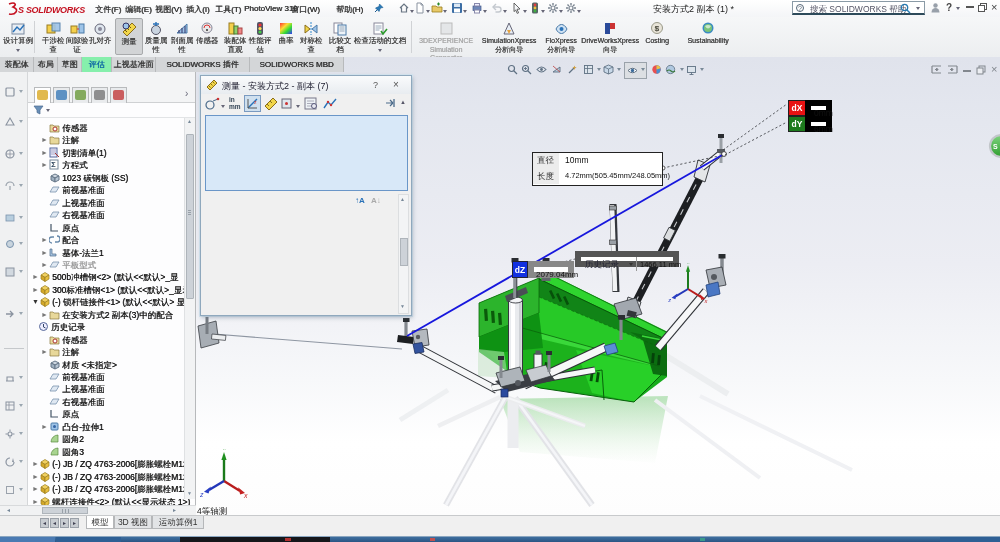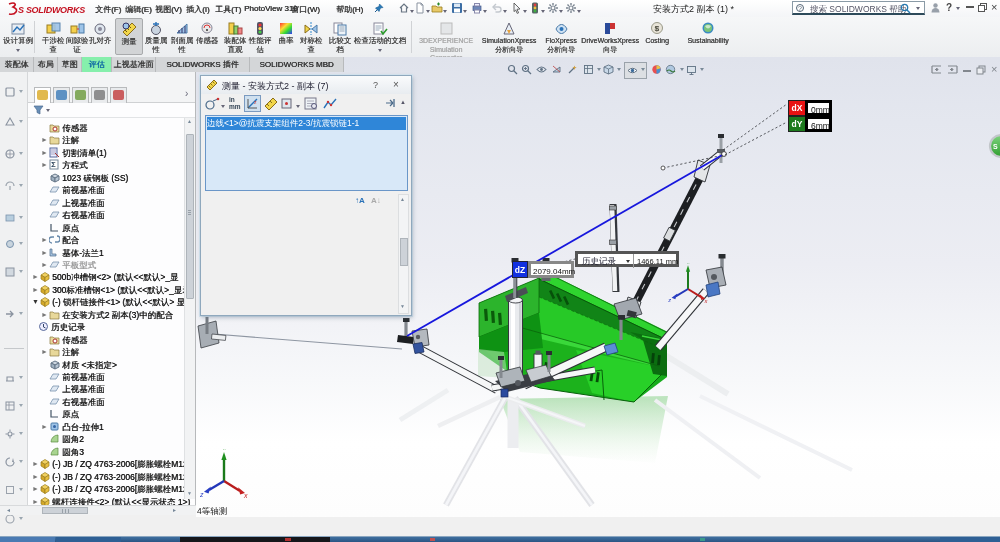--- a/index.html
+++ b/index.html
@@ -23,21 +23,21 @@
 #fm{left:28px;top:72px;width:168px;height:433px;background:#fdfdfe;border-right:1px solid #b7b9bb;overflow:hidden}
 .trow{position:absolute;height:12px;line-height:12px;font-size:8.5px;color:#1a1a1a;white-space:nowrap;text-shadow:0.4px 0 0 currentColor}
 .tico{display:inline-block;width:11px;height:11px;vertical-align:-2px;margin-right:2px}
 .tarr{position:absolute;font-size:7px;color:#777}
 
 #vp{left:196px;top:57px;width:804px;height:460px;background:linear-gradient(180deg,#e0e3ec 0%,#e4e7ef 14%,#ecedf3 45%,#f7f8fa 70%,#ffffff 84%,#fdfdfd 100%)}
 
 #meas{left:200px;top:75px;width:212px;height:241px;background:#f0f0f0;border:1px solid #8fa8bd;box-shadow:1px 2px 4px rgba(80,100,120,.35), 0 0 0 1px #d7e7f2}
 
 .chip{position:absolute;font-size:8.5px;line-height:15px;height:16px;color:#fff;text-align:center;font-weight:bold}
-.lblbox{position:absolute;background:#fff;border:3px solid #000000;font-size:8.5px;color:#111;white-space:nowrap}
+.lblbox{position:absolute;background:#fff;border:6px solid #000000;font-size:8.5px;color:#111;white-space:nowrap}
 
 #btabs{left:0;top:515px;width:1000px;height:13px;background:#f0f0f0;border-top:1px solid #c8cacc}
 .btab{position:absolute;top:0;height:13px;line-height:13px;font-size:8.5px;padding:0 7px;color:#333;border:1px solid #b5b7b9;border-top:none;background:#e4e6e8}
 #sbar{left:0;top:528px;width:1000px;height:10px;background:#f2f2f2;font-size:8.5px;color:#333}
 #taskb{left:0;top:537px;width:1000px;height:5px;background:linear-gradient(#3f6f9f,#2a5584)}
 .dna{display:inline-block;width:0;height:0;border-left:2.5px solid transparent;border-right:2.5px solid transparent;border-top:3.5px solid #667}
 </style></head><body>
 <div id="app">
 <div id="tbar" class="ab">
 <div id="logo" class="ab"><svg width="88" height="15" viewBox="0 0 88 15">
@@ -691,20 +691,27 @@
         <polygon points="14,6.2 16.2,13.4 21,12" fill="#c42222"></polygon>
         <line x1="0" y1="0" x2="-15" y2="9" stroke="#2337b9" stroke-width="2.4"></line>
         <polygon points="-13,5.5 -15.5,12.5 -20,10.7" fill="#2a3fc4"></polygon>
         <text x="20" y="17" font-size="7" fill="#c42222" font-style="italic">x</text>
         <text x="-24" y="16" font-size="7" fill="#2a3fc4" font-style="italic">z</text>
         <text x="-1.5" y="-31" font-size="6" fill="#1f8f1f">..</text>
       </g>
       <circle cx="1001" cy="146" r="11" fill="url(#grnc)" stroke="#c2c6ca" stroke-width="2.2"></circle>
       <text x="993" y="149" font-size="7" fill="#ffffff" font-weight="bold">S</text>
     </svg>
+<div class="lblbox" style="left:532px;top:152px;width:131px;height:34px;border:1.5px solid #222">
+      <div style="position:absolute;left:0;top:0;width:26px;height:31px;background:#ececec"></div>
+      <div style="position:absolute;left:4px;top:2px;color:#333">直径</div>
+      <div style="position:absolute;left:32px;top:2px">10mm</div>
+      <div style="position:absolute;left:4px;top:18px;color:#333">长度</div>
+      <div style="position:absolute;left:32px;top:18px;font-size:7.5px">4.72mm(505.45mm/248.05mm)</div>
+    </div>
 <div class="chip" style="left:788px;top:100px;width:17px;background:#e81212;border:1px solid #222;border-right:none">dX</div>
 <div class="lblbox" style="left:805px;top:100px;width:27px;height:16px;line-height:14px;padding-left:3px">0mm</div>
 <div class="chip" style="left:788px;top:116px;width:17px;background:#1d7a1d;border:1px solid #222;border-right:none">dY</div>
 <div class="lblbox" style="left:805px;top:116px;width:27px;height:16px;line-height:14px;padding-left:3px">6mm</div>
 <div class="lblbox" style="left:575px;top:251px;width:104px;height:16px;border-color:#555">
       <span style="position:absolute;left:4px;top:1.5px;color:#223">历史记录</span>
       <span class="dna" style="position:absolute;left:48px;top:6px;border-top-color:#333"></span>
       <span style="position:absolute;left:55px;top:0;width:1px;height:14px;background:#999"></span>
       <span style="position:absolute;left:59px;top:2.5px;font-size:7.5px;white-space:nowrap">1466.11 mm</span>
     </div>
@@ -750,38 +757,46 @@
           <path d="M1 11 L5 5 L8 8 L13 2" stroke="#2a72b8" stroke-width="1.4" fill="none"></path>
           <circle cx="5" cy="5" r="1.2" fill="#c33"></circle>
           <circle cx="8" cy="8" r="1.2" fill="#c33"></circle>
         </svg></div>
 <div class="ab" style="left:183px;top:21px;width:12px;height:12px"><svg width="12" height="12">
           <path d="M2 6 h7 M9 6 l-3 -3 M9 6 l-3 3" stroke="#4a6a8a" stroke-width="1.2"></path>
           <path d="M10 2 v8" stroke="#4a6a8a" stroke-width="1.3"></path>
         </svg></div>
 <div class="ab" style="left:199px;top:23px;font-size:6px;color:#556">▲</div>
 <div class="ab" style="left:4px;top:39px;width:203px;height:76px;background:#d8e8f8;border:1px solid #6a96c8">
-        <div style="position:absolute;left:1px;top:1px;width:199px;height:13px;background:#2f86d8;color:#fff;font-size:8.5px;line-height:13px;white-space:nowrap;overflow:hidden">边线&lt;1&gt;@抗震支架组件2-3/抗震锁链1-1</div>
       </div>
 <div class="ab" style="left:2px;top:117px;width:207px;height:122px;background:#f0f0f0">
         <div style="position:absolute;left:152px;top:3px;font-size:8px;color:#2a72b8;font-weight:bold">↑A</div>
         <div style="position:absolute;left:168px;top:3px;font-size:8px;color:#aaa;font-weight:bold">A↓</div>
         <div style="position:absolute;left:195px;top:1px;width:11px;height:120px;background:#f3f4f5;border:1px solid #dcdee0"></div>
         <div style="position:absolute;left:197px;top:3px;font-size:5px;color:#789">▲</div>
         <div style="position:absolute;left:196.5px;top:45px;width:8px;height:28px;background:#cdd2d8;border:1px solid #aeb4ba"></div>
         <div style="position:absolute;left:197px;top:110px;font-size:5px;color:#789">▼</div>
       </div>
 </div>
 <div class="ab" style="left:0;top:505px;width:196px;height:10px;background:#f1f2f3;border-top:1px solid #d8dadc">
       <span style="position:absolute;left:6px;top:1px;font-size:5px;color:#789">◄</span>
       <span style="position:absolute;left:42px;top:1px;width:46px;height:7px;background:#cdd2d8;border:1px solid #aeb4ba"></span>
       <span style="position:absolute;left:62px;top:3px;width:1px;height:4px;background:#98a0a8;box-shadow:3px 0 #98a0a8,6px 0 #98a0a8"></span>
       <span style="position:absolute;left:172px;top:1px;font-size:5px;color:#789">►</span>
     </div>
 <div class="ab" style="left:197px;top:505.5px;font-size:8.5px;color:#1a1a1a">4等轴测</div>
+<div id="btabs" class="ab">
+<div class="ab" style="left:40px;top:2px;width:9px;height:10px;background:#c8ccd1;border:1px solid #9aa0a8;font-size:5px;color:#445;text-align:center;line-height:9px">◄</div>
+<div class="ab" style="left:50px;top:2px;width:9px;height:10px;background:#c8ccd1;border:1px solid #9aa0a8;font-size:5px;color:#445;text-align:center;line-height:9px">◄</div>
+<div class="ab" style="left:60px;top:2px;width:9px;height:10px;background:#c8ccd1;border:1px solid #9aa0a8;font-size:5px;color:#445;text-align:center;line-height:9px">►</div>
+<div class="ab" style="left:70px;top:2px;width:9px;height:10px;background:#c8ccd1;border:1px solid #9aa0a8;font-size:5px;color:#445;text-align:center;line-height:9px">►</div>
+<div class="btab" style="left:86px;width:28px;background:#ffffff;text-align:center;padding:0">模型</div>
+<div class="btab" style="left:114px;width:38px;background:#e2e4e6;text-align:center;padding:0">3D 视图</div>
+<div class="btab" style="left:152px;width:52px;background:#e2e4e6;text-align:center;padding:0">运动算例1</div>
+</div>
 <div class="ab" style="left:0;top:535.5px;width:1000px;height:1.5px;background:#8aa6c0"></div>
 <div id="taskb" class="ab">
 <div class="ab" style="left:0;top:0;width:55px;height:5px;background:#4a7ab2"></div>
 <div class="ab" style="left:56px;top:0;width:65px;height:5px;background:#2e5f94"></div>
 <div class="ab" style="left:180px;top:0;width:150px;height:5px;background:#15161a"></div>
 <div class="ab" style="left:285px;top:1px;width:6px;height:3px;background:#b03030"></div>
 <div class="ab" style="left:430px;top:1px;width:5px;height:3px;background:#c05050"></div>
 <div class="ab" style="left:700px;top:1px;width:5px;height:3px;background:#3a9a8a"></div>
 <div class="ab" style="left:940px;top:0;width:60px;height:5px;background:#2e5f94"></div>
 </div>

